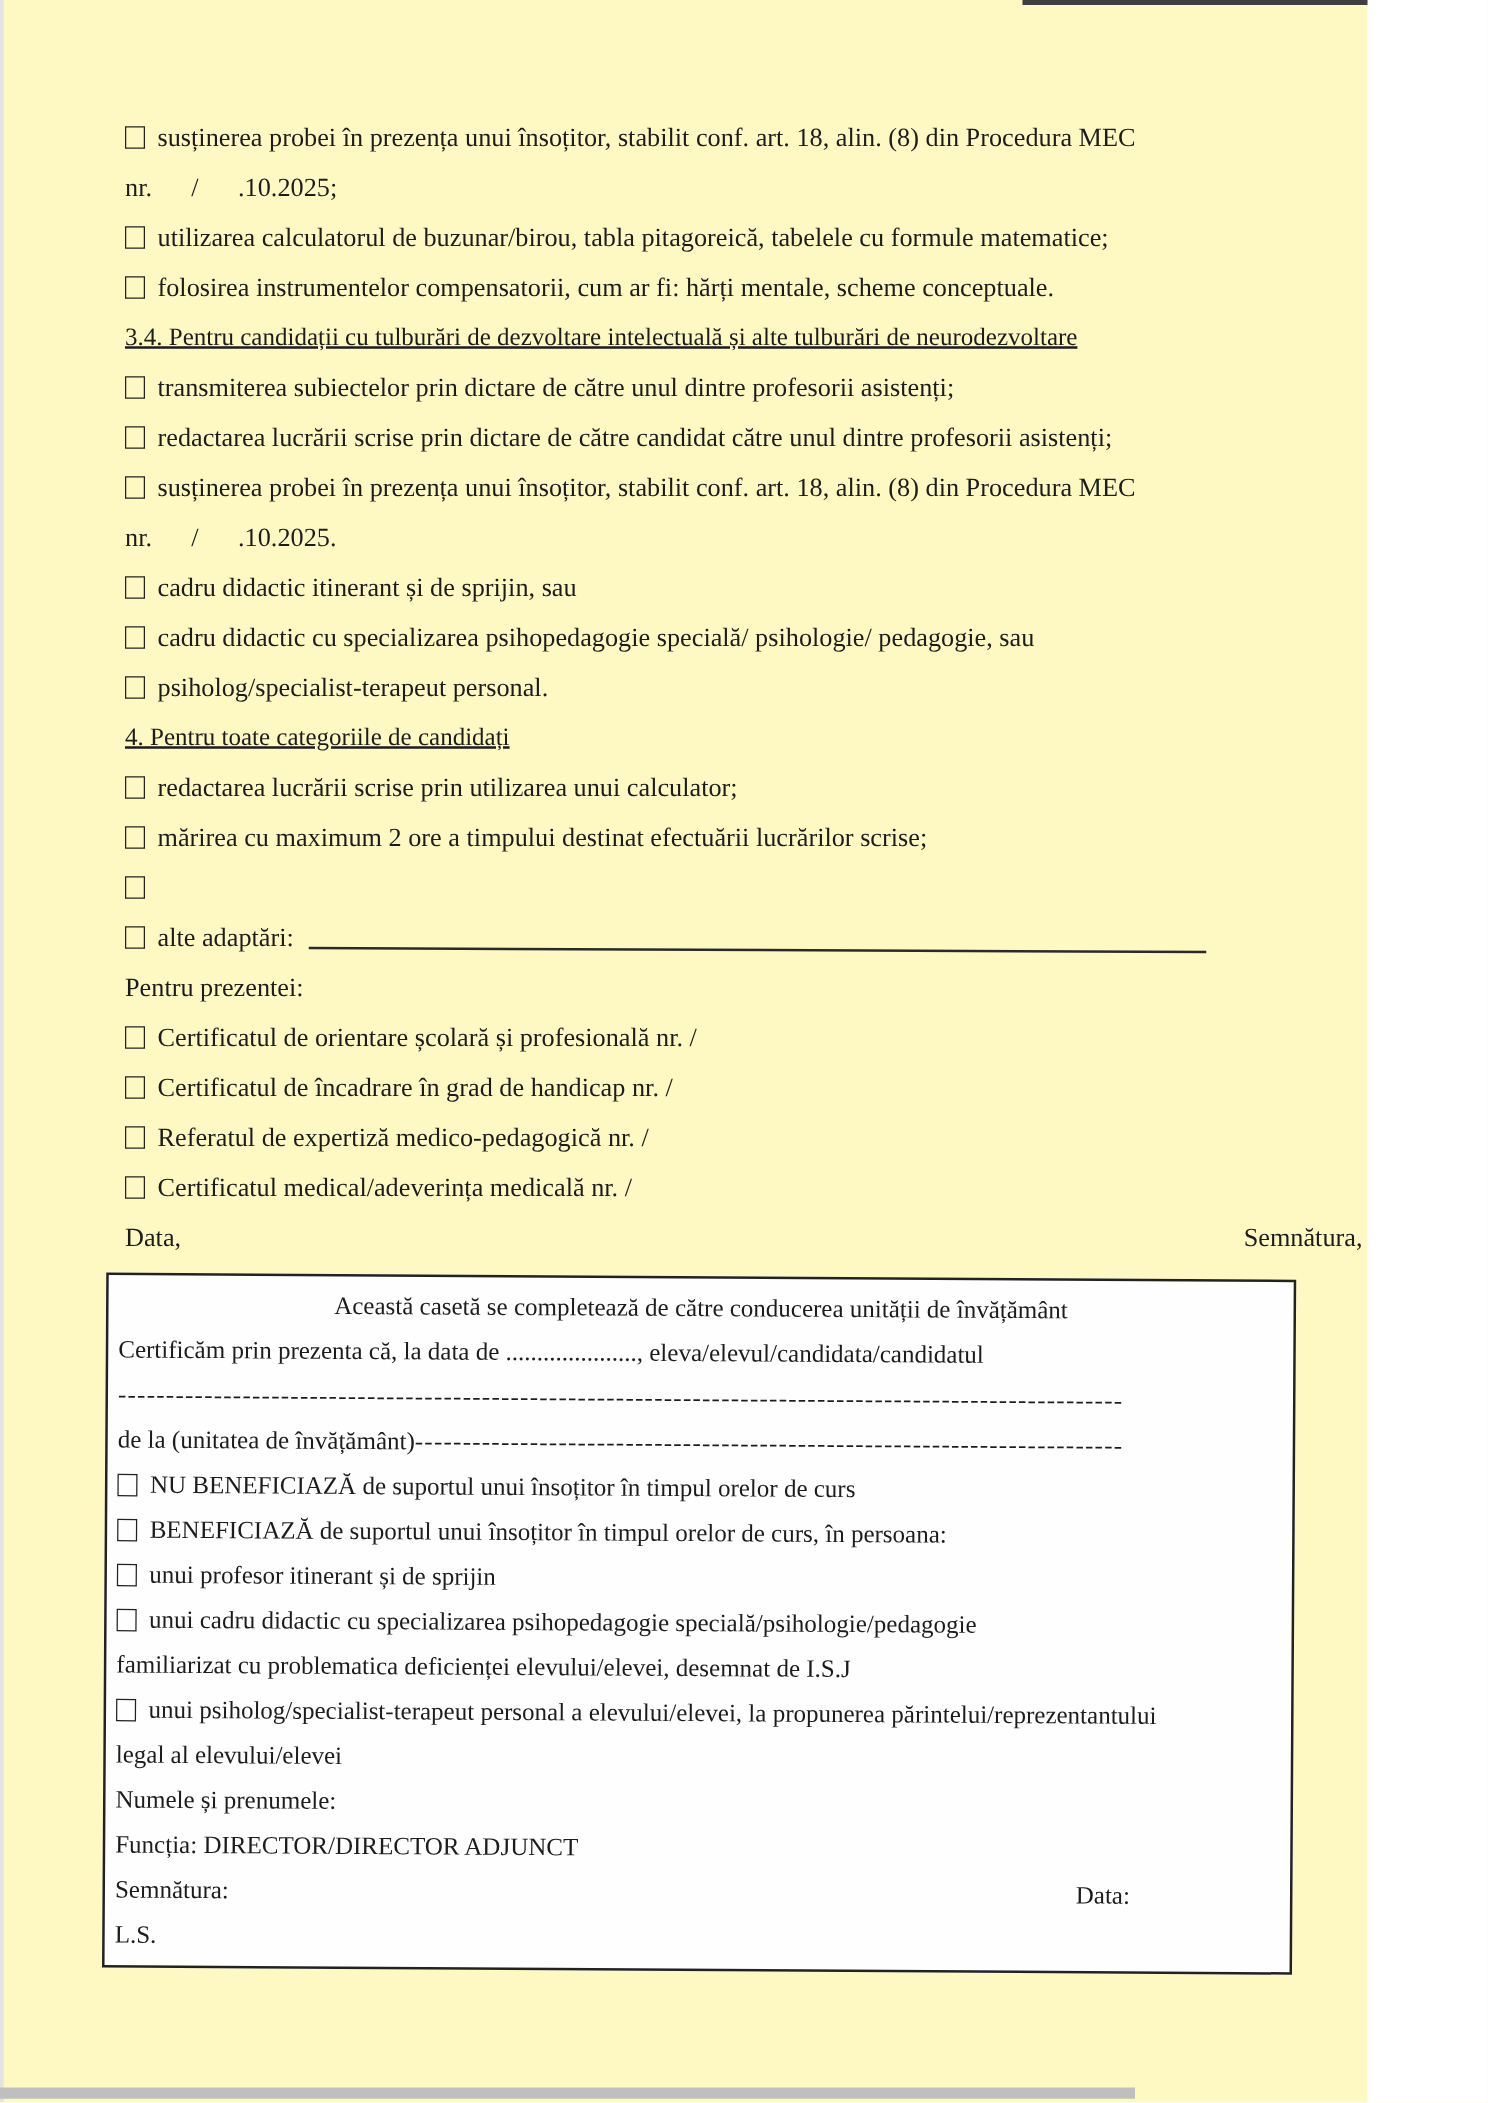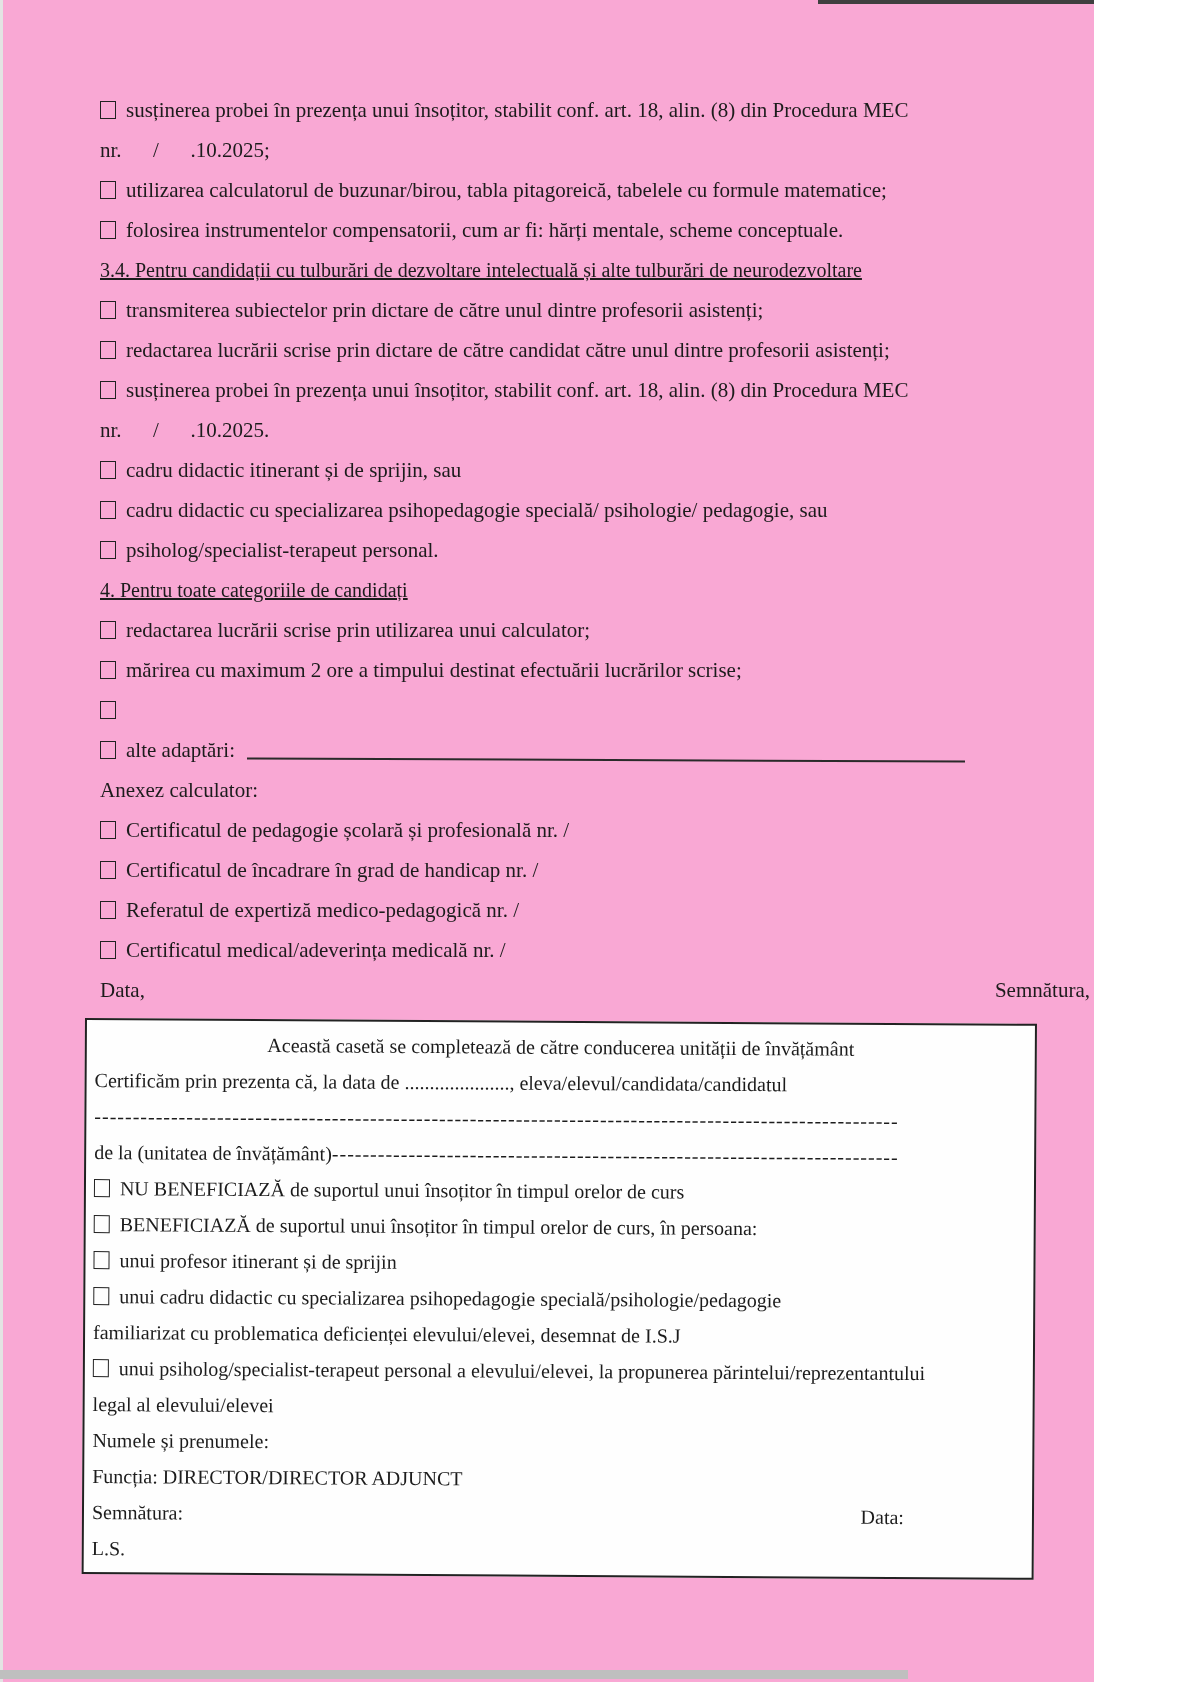--- a/index.html
+++ b/index.html
@@ -1,19 +1,19 @@
 <!DOCTYPE html>
 <html><head>
 <meta charset="utf-8">
 <style>
   html,body { margin:0; padding:0; background:#ffffff; }
   .page {
     position:relative;
     width:1094px; height:1682px;
-    background:#f9a8d4;
+    background:#fef9c3;
     font-family:"Liberation Serif", serif;
     color:#1c1c1c;
     overflow:hidden;
   }
   .scan-top    { position:absolute; top:0; left:818px; width:372px; height:4px; background:#3f3f3f; }
   .scan-left   { position:absolute; top:0; left:0; width:3px; height:1682px; background:#e3e3e3; }
   .scan-bottom { position:absolute; top:1670px; left:0; width:908px; height:9px; background:#bfbfbf; }
 
   .content { position:absolute; left:100px; top:90px; width:990px; }
 
@@ -140,25 +140,25 @@
     <div class="line">
       <span class="cb"></span>
     </div>
     <div class="line">
       <span class="cb"></span>
       <span class="txt">alte adaptări:</span>
       <span class="fill-line"></span>
     </div>
 
     <div class="line">
-      <span class="txt">Anexez calculator:</span>
-    </div>
-    <div class="line">
-      <span class="cb"></span>
-      <span class="txt">Certificatul de pedagogie școlară și profesională nr. /</span>
+      <span class="txt">Pentru prezentei:</span>
+    </div>
+    <div class="line">
+      <span class="cb"></span>
+      <span class="txt">Certificatul de orientare școlară și profesională nr. /</span>
     </div>
     <div class="line">
       <span class="cb"></span>
       <span class="txt">Certificatul de încadrare în grad de handicap nr. /</span>
     </div>
     <div class="line">
       <span class="cb"></span>
       <span class="txt">Referatul de expertiză medico-pedagogică nr. /</span>
     </div>
     <div class="line">

